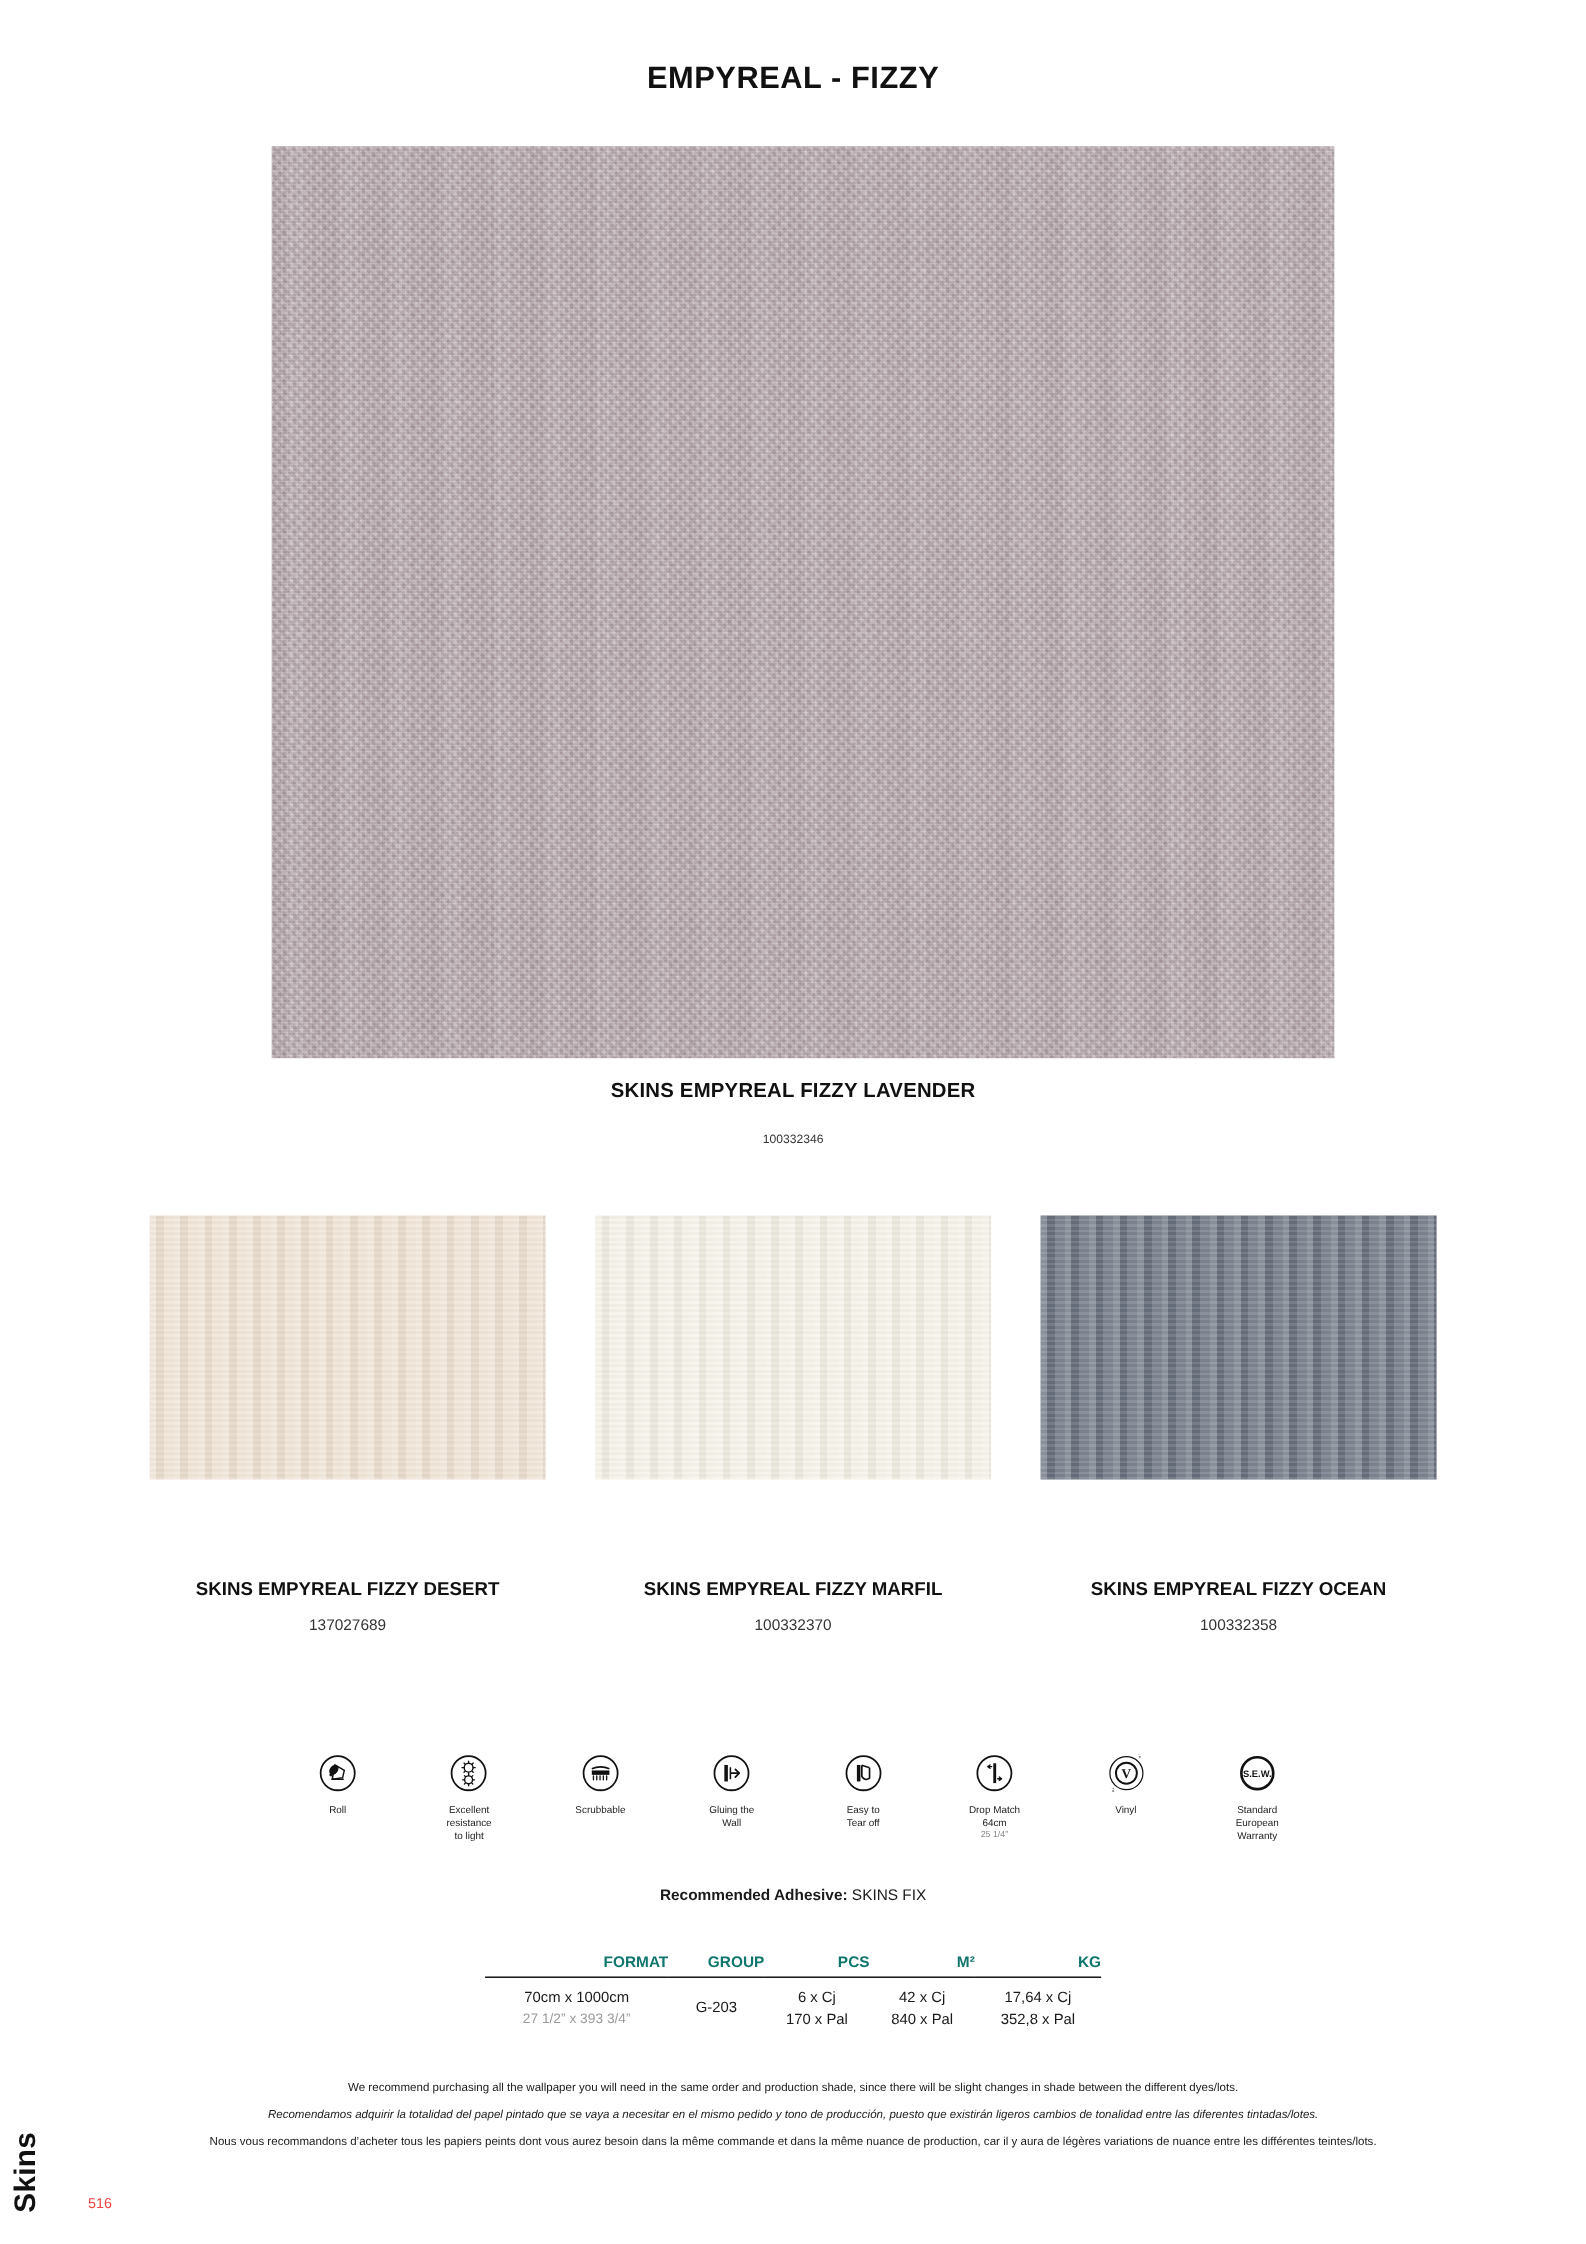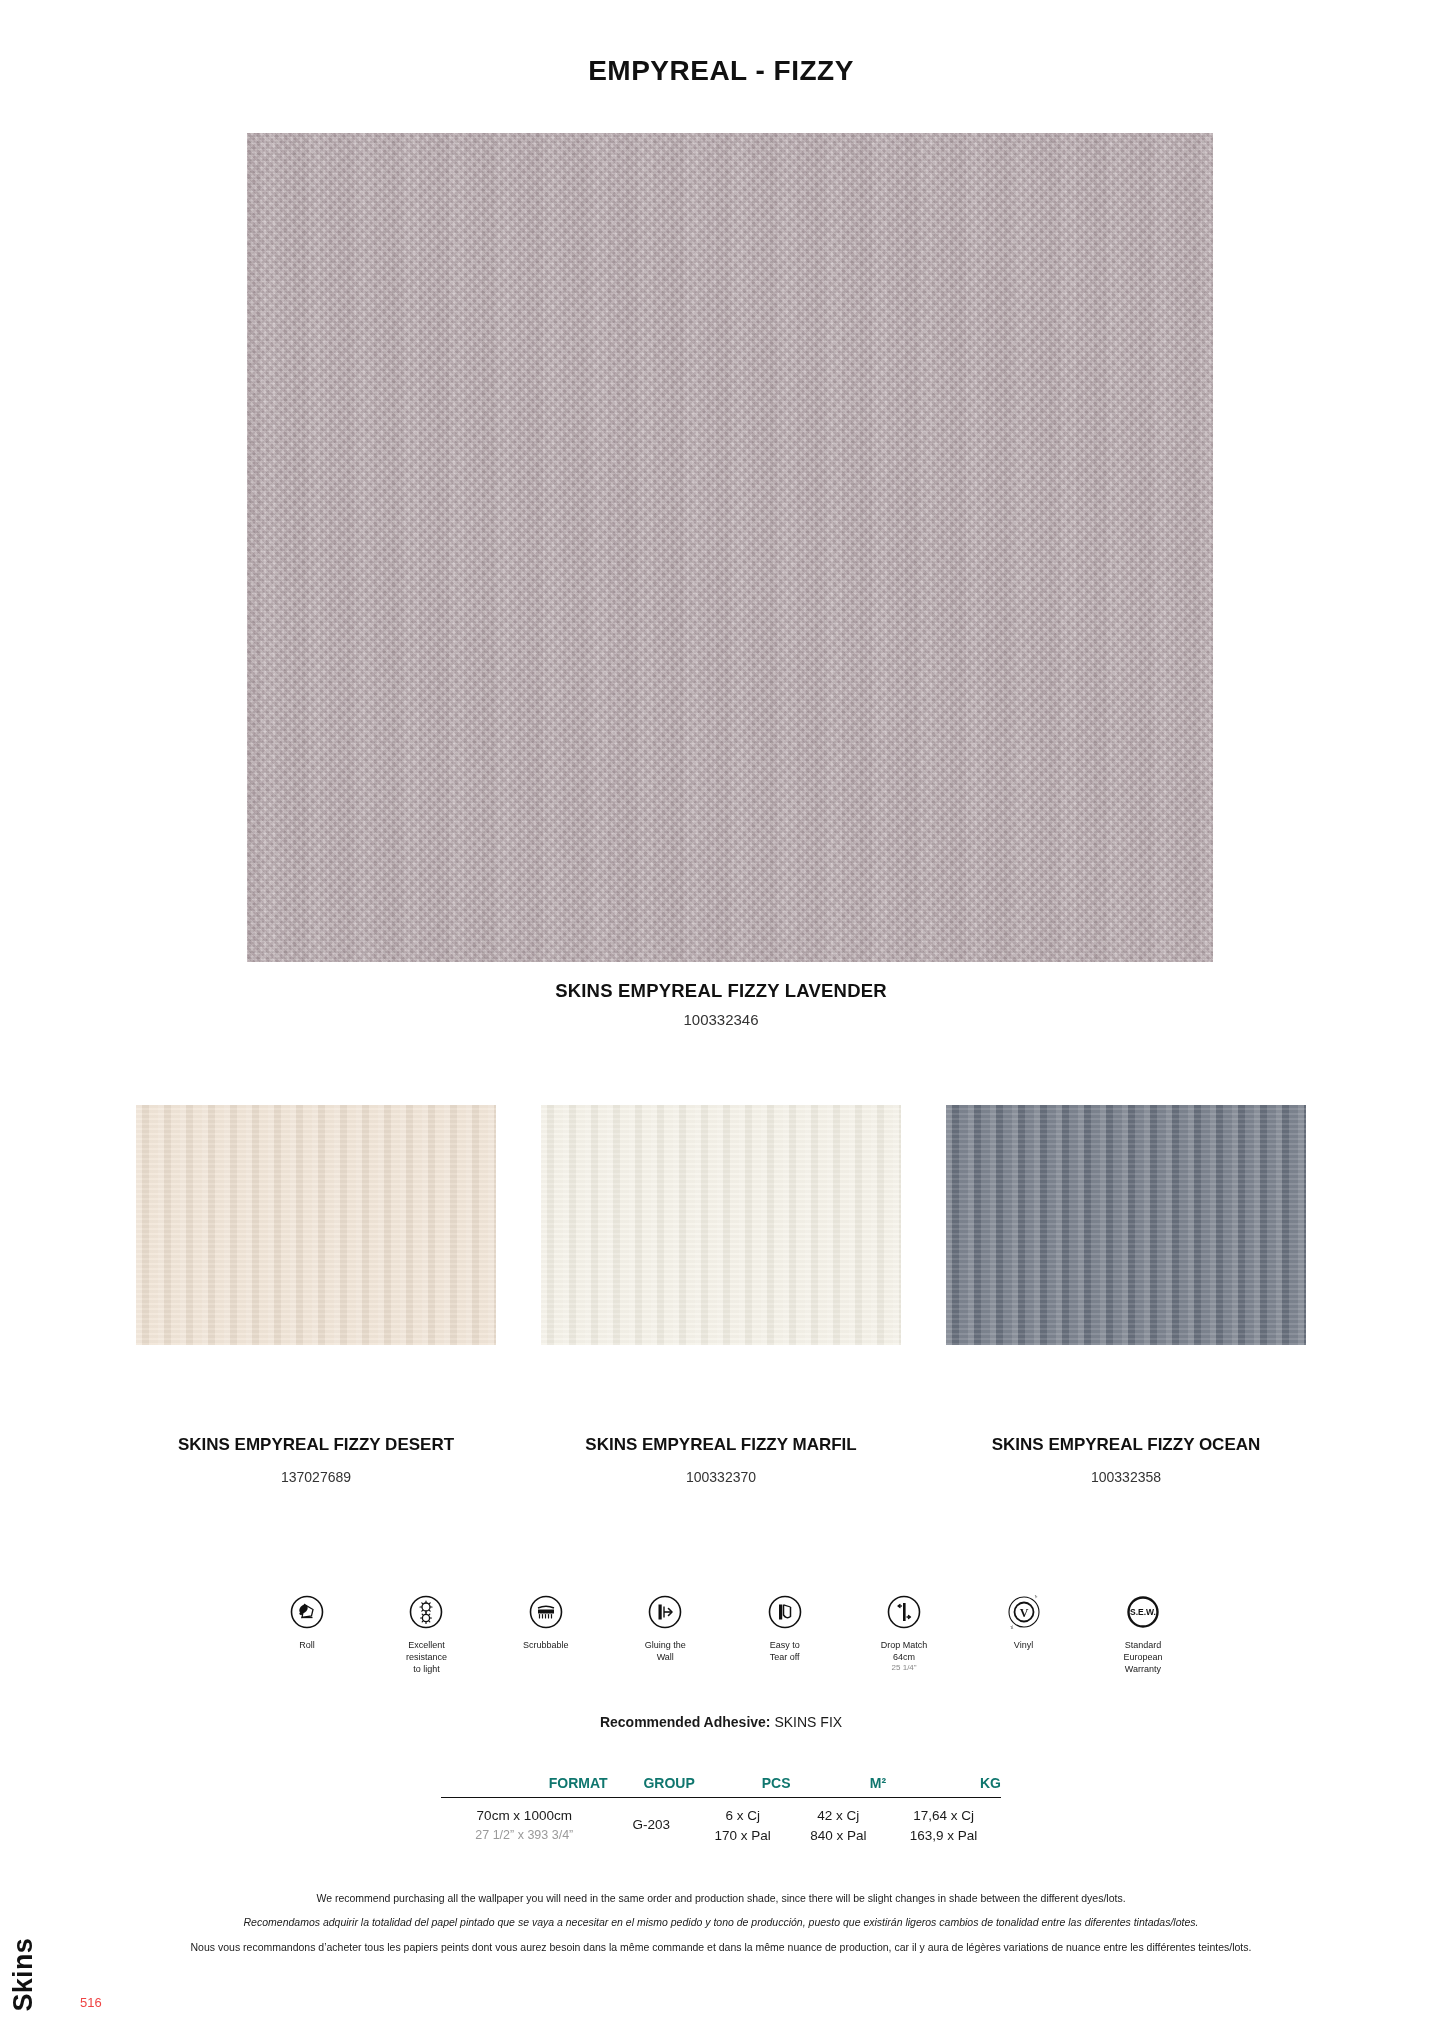--- a/index.html
+++ b/index.html
@@ -84,23 +84,23 @@
     width: 100%;
     text-align: center;
   }
   .hero-caption .name {
     font-size: 18.5px;
     font-weight: bold;
     letter-spacing: 0.2px;
     color: #111;
   }
   .hero-caption .code {
-    font-size: 15px;
+    font-size: 11px;
     color: #333;
-    margin-top: 9px;
+    margin-top: 28px;
   }
 
   
   .swatch-row {
     position: absolute;
     left: 0;
     top: 1105px;
     width: 100%;
     height: 240px;
     display: flex;
@@ -476,21 +476,21 @@
       <td>
         <div>6 x Cj</div>
         <div>170 x Pal</div>
       </td>
       <td>
         <div>42 x Cj</div>
         <div>840 x Pal</div>
       </td>
       <td>
         <div>17,64 x Cj</div>
-        <div>163,9 x Pal</div>
+        <div>352,8 x Pal</div>
       </td>
     </tr>
   </tbody>
 </table>
 
 <div class="disclaimer">
   <p>We recommend purchasing all the wallpaper you will need in the same order and production shade, since there will be slight changes in shade between the different dyes/lots.</p>
   <p class="it">Recomendamos adquirir la totalidad del papel pintado que se vaya a necesitar en el mismo pedido y tono de producción, puesto que existirán ligeros cambios de tonalidad entre las diferentes tintadas/lotes.</p>
   <p>Nous vous recommandons d’acheter tous les papiers peints dont vous aurez besoin dans la même commande et dans la même nuance de production, car il y aura de légères variations de nuance entre les différentes teintes/lots.</p>
 </div>

